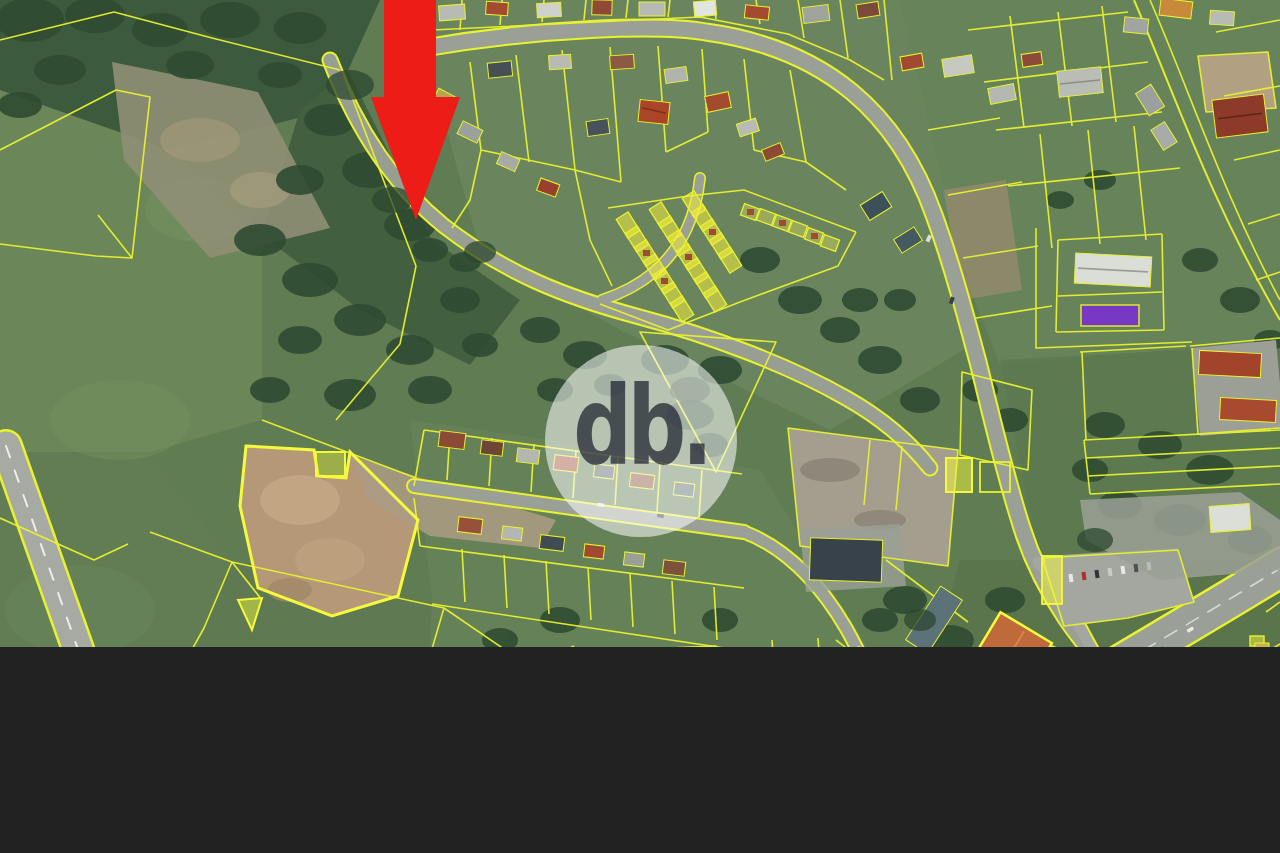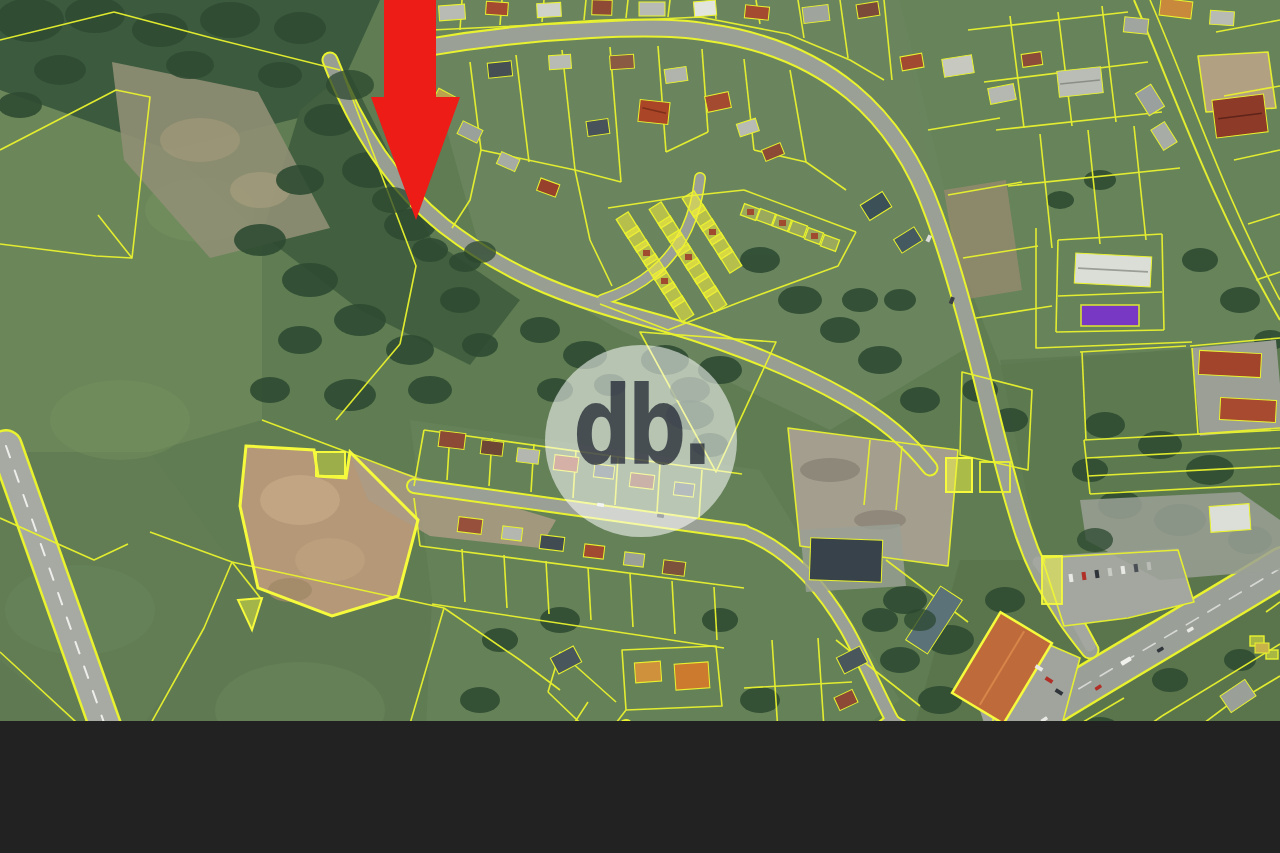--- a/index.html
+++ b/index.html
@@ -1,16 +1,16 @@
 <!DOCTYPE html>
 <html><head>
 <meta charset="utf-8">
 <style>
   html,body{margin:0;padding:0;background:#222;}
-  .viewport{position:relative;width:1280px;height:721px;overflow:hidden;background:#eab308;
+  .viewport{position:relative;width:1280px;height:647px;overflow:hidden;background:#eab308;
             font-family:"DejaVu Sans","Liberation Sans",sans-serif;}
   .viewport svg{position:absolute;left:0;top:0;display:block;}
   .watermark{position:absolute;left:545px;top:345px;width:192px;height:192px;border-radius:50%;
              background:rgba(255,255,255,0.55);display:flex;align-items:center;justify-content:center;
              pointer-events:none;}
   .watermark span{display:block;font-weight:700;font-size:108px;letter-spacing:-6px;
              color:rgba(28,32,46,0.72);transform:scaleX(0.76) translateY(-14px);line-height:1;}
 </style>
 </head>
 <body>

